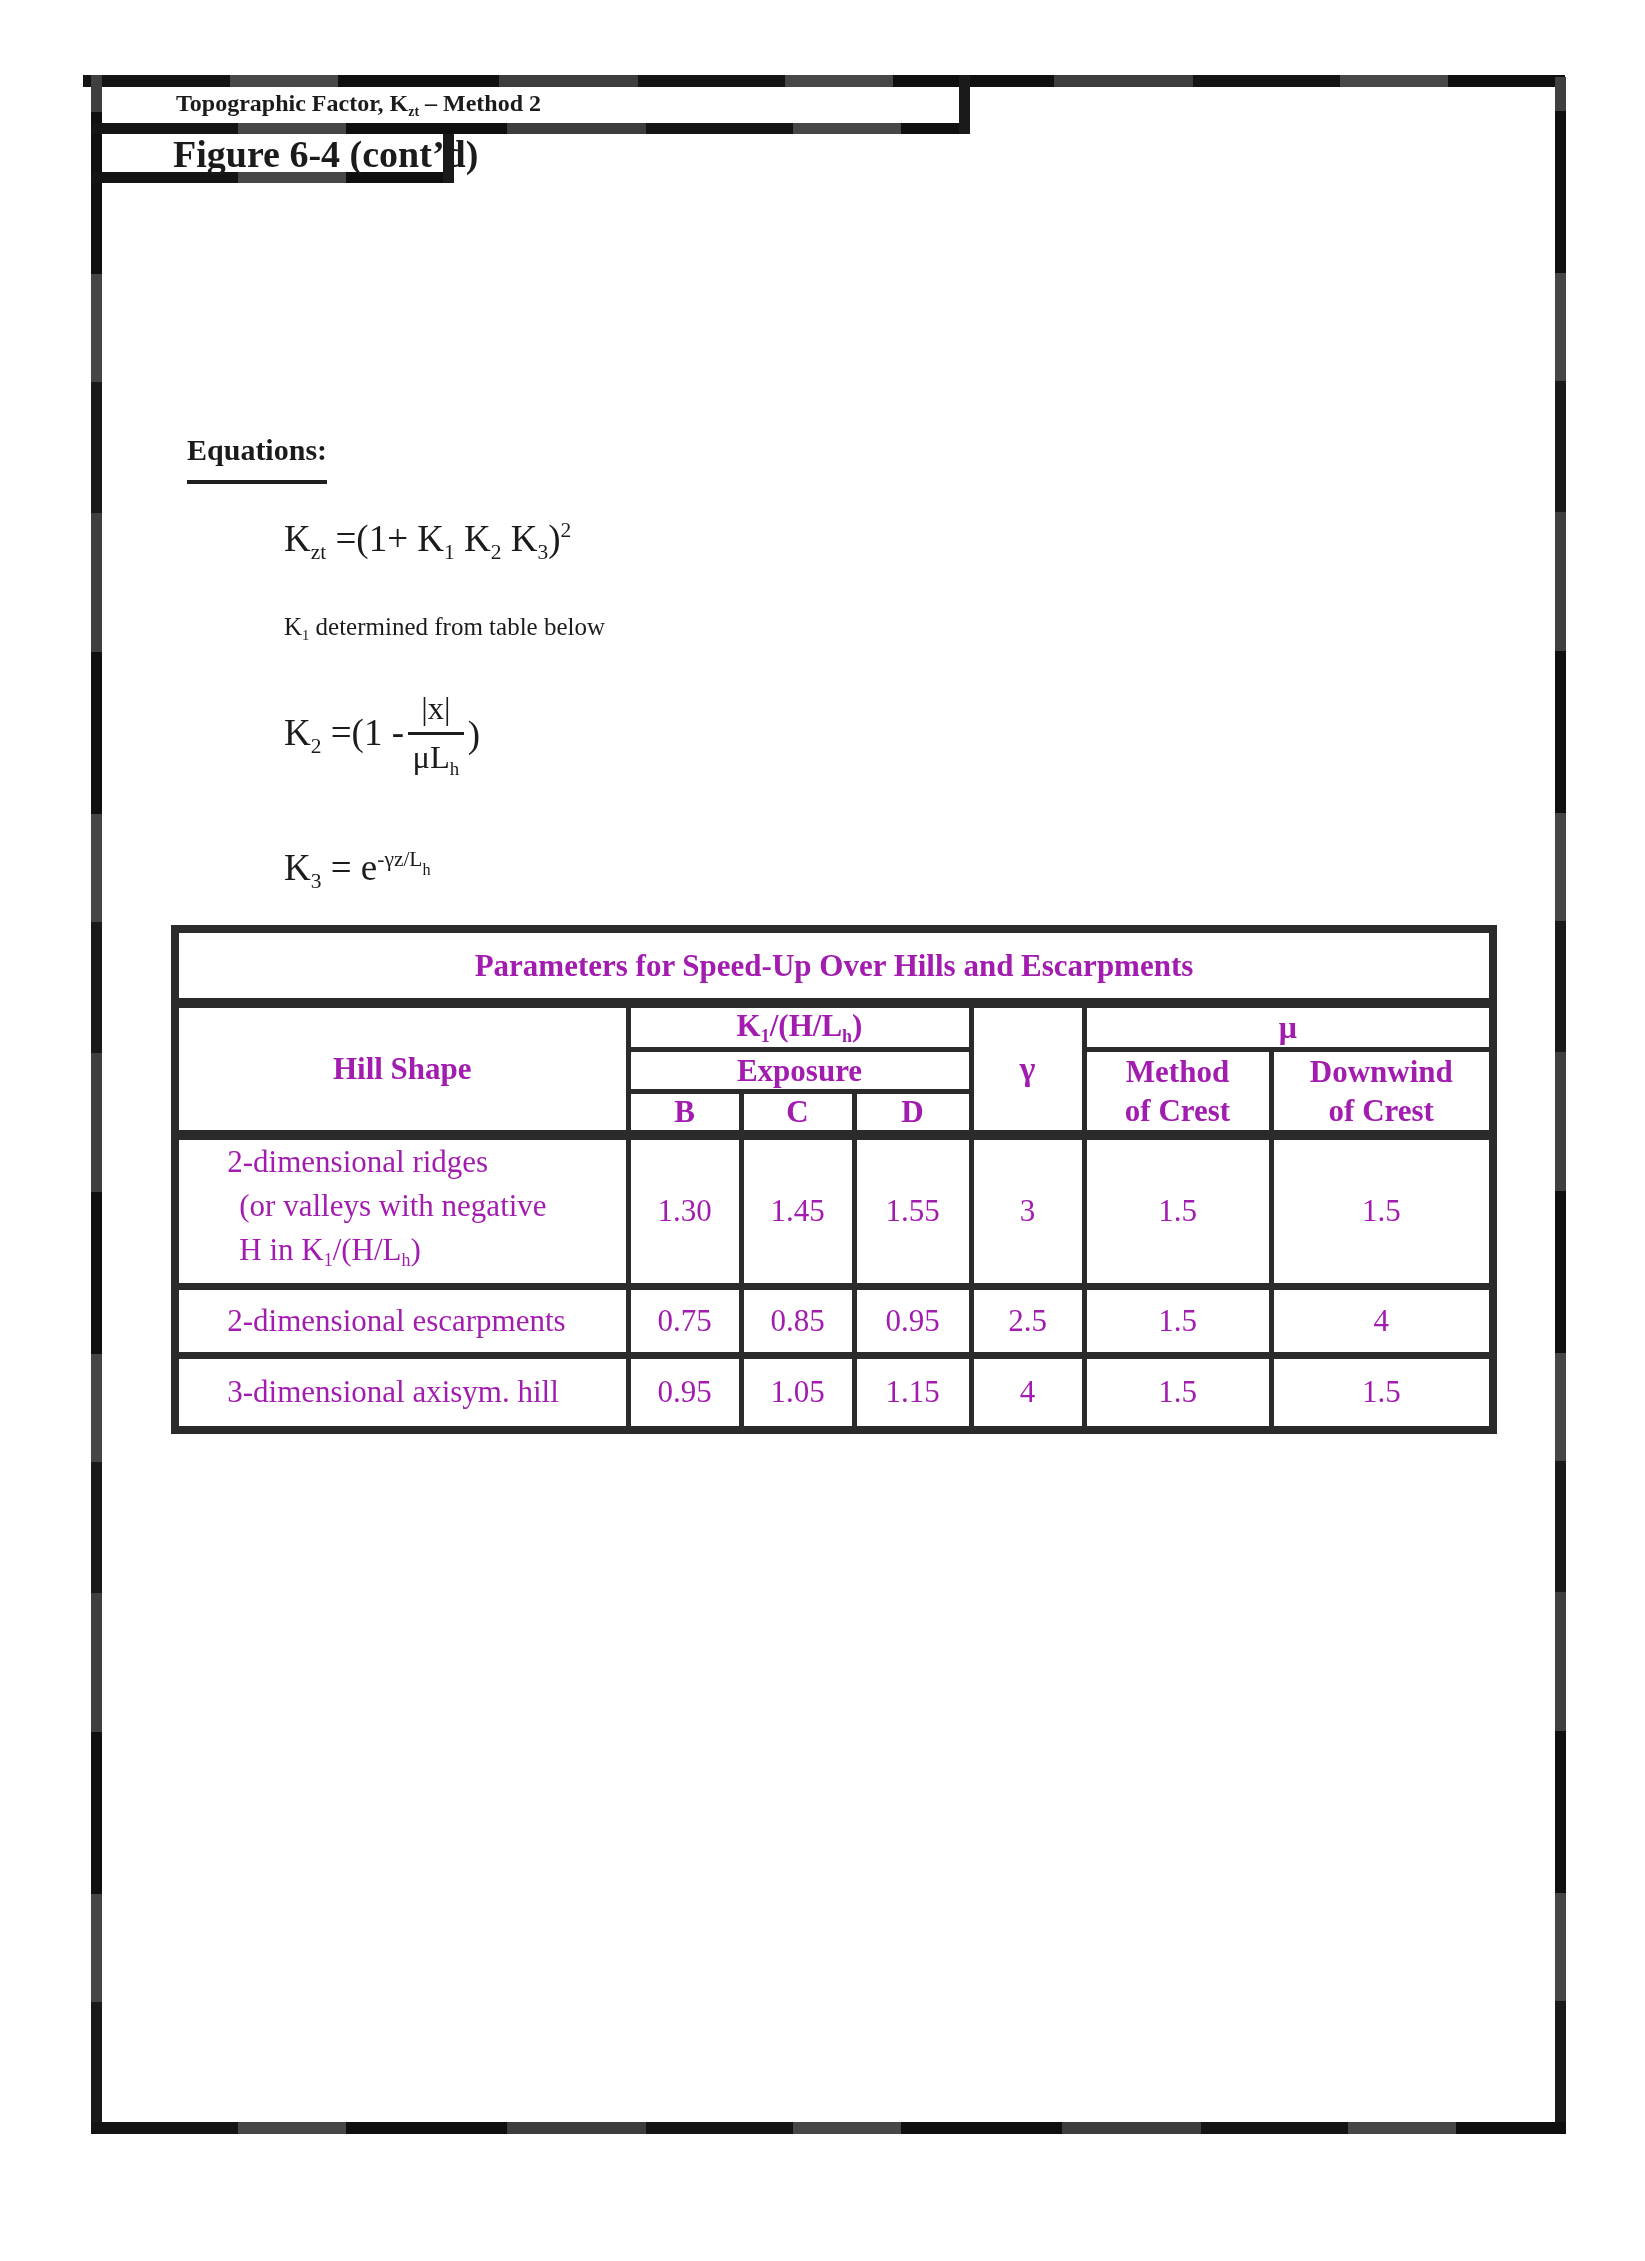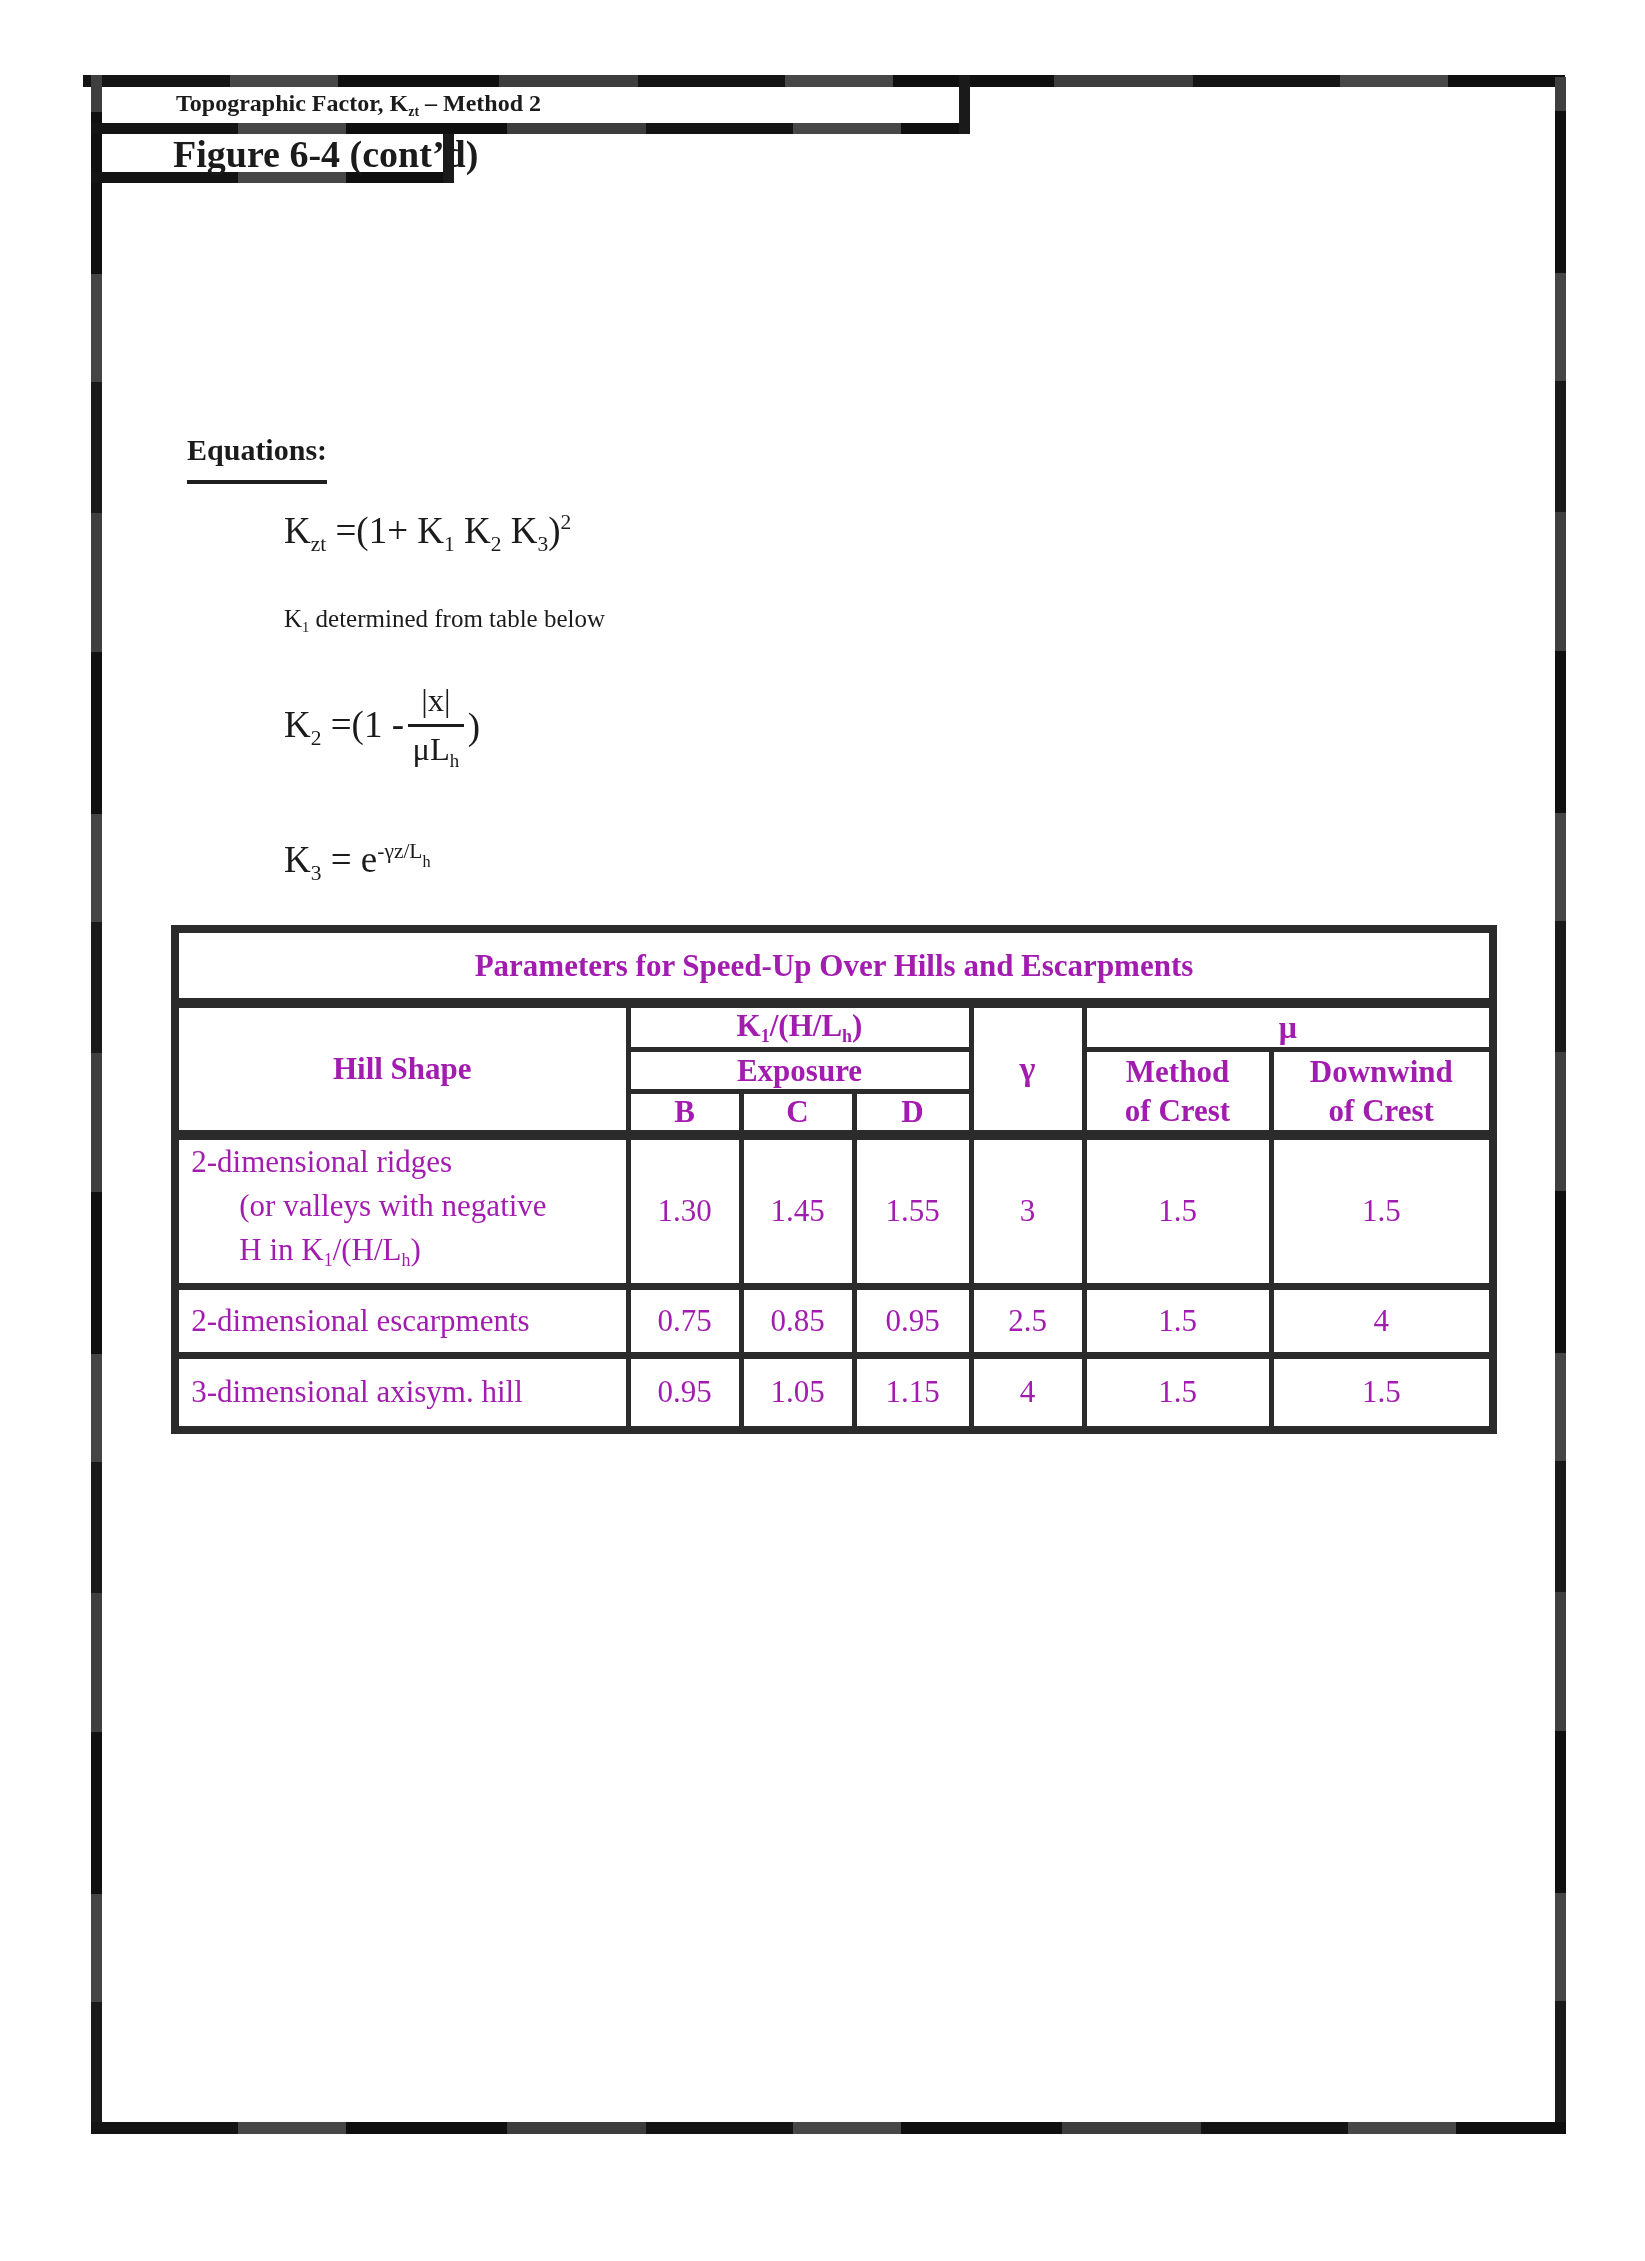--- a/index.html
+++ b/index.html
@@ -24,21 +24,21 @@
   .banner-bottom{left:91px;top:123px;width:878px;height:10.8px;}
   .banner-right{left:959px;top:75px;width:10.8px;height:59px;}
   .figure-bottom{left:91px;top:172px;width:363px;height:10.8px;}
   .figure-right{left:443px;top:134px;width:10.8px;height:49px;}
   
   .banner-title-text{left:176px;top:83px;height:40px;line-height:40px;font-size:24px;font-weight:bold;white-space:nowrap;}
   .banner-figure-text{left:173px;top:137px;height:35px;line-height:35px;font-size:38px;font-weight:bold;white-space:nowrap;}
   
   .eq-heading{left:187px;top:433px;}
   .eq-heading span{display:inline-block;font-size:30px;font-weight:bold;border-bottom:4.6px solid #1f1f1f;padding-bottom:13px;}
-  .eq{white-space:nowrap;}
+  .eq{white-space:nowrap;margin-top:8px;}
   .eq1{left:284px;top:509px;font-size:37px;}
   .eq2{left:284px;top:605px;font-size:25px;}
   .eq3{left:284px;top:682px;font-size:37px;display:flex;align-items:center;}
   .eq4{left:284px;top:838px;font-size:37px;}
   .seg-n{}
   .seg-sub{font-size:0.58em;vertical-align:-0.35em;}
   .seg-sup{font-size:0.58em;vertical-align:0.65em;}
   .seg-supsub{font-size:0.44em;vertical-align:0.32em;}
   .frac{display:inline-flex;flex-direction:column;align-items:center;font-size:0.88em;margin:0 3.9px;}
   .frac .num{padding:0 7.7px 4.6px;}
@@ -48,21 +48,21 @@
     position:absolute;left:171px;top:925px;width:1320px;
     border-collapse:collapse;table-layout:fixed;background:#fff;
     font-size:31px;color:#a21caf;
   }
   .params th,.params td{border:5.4px solid var(--line);padding:0 4.6px;text-align:center;font-weight:bold;vertical-align:middle;}
   .params{border:8.5px solid var(--line);}
   .params tr.row-title th{border-bottom-width:10px;}
   .params tbody td{border-bottom-width:7.7px;font-weight:normal;}
   .params tbody tr.r-first td{border-top-width:10px;}
   .params td.lbl{text-align:left;padding-left:12.3px;}
-  .lbl .line{line-height:44px;}
+  .lbl .line{line-height:44px;margin-left:36px;}
   .lbl .ind{margin-left:48px;}
   .cell-gamma-h{font-size:34px;}
   .cell-mu-h{font-size:32px;}
   .two-line div{line-height:39px;}
   tr.row-title{height:74px;}
   tr.row-h1{height:42px;}
   tr.row-h2{height:41px;}
   tr.row-h3{height:38px;}
   tr.row-d1{height:149px;}
   tr.row-d2{height:69px;}

